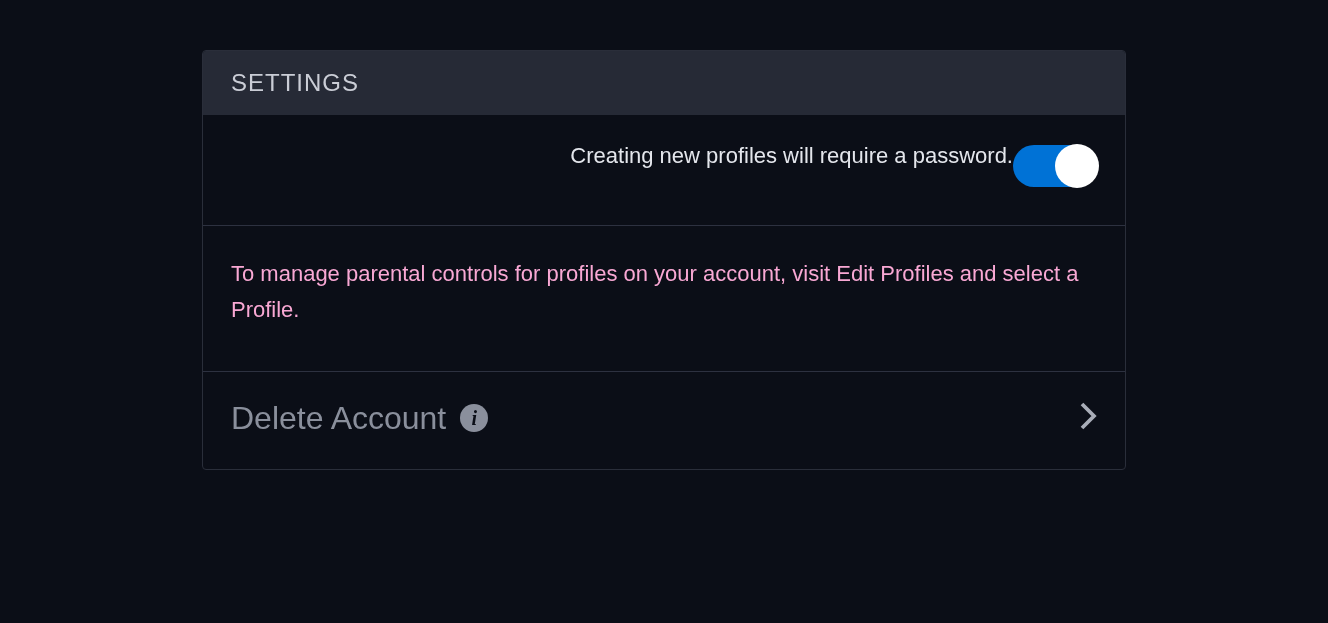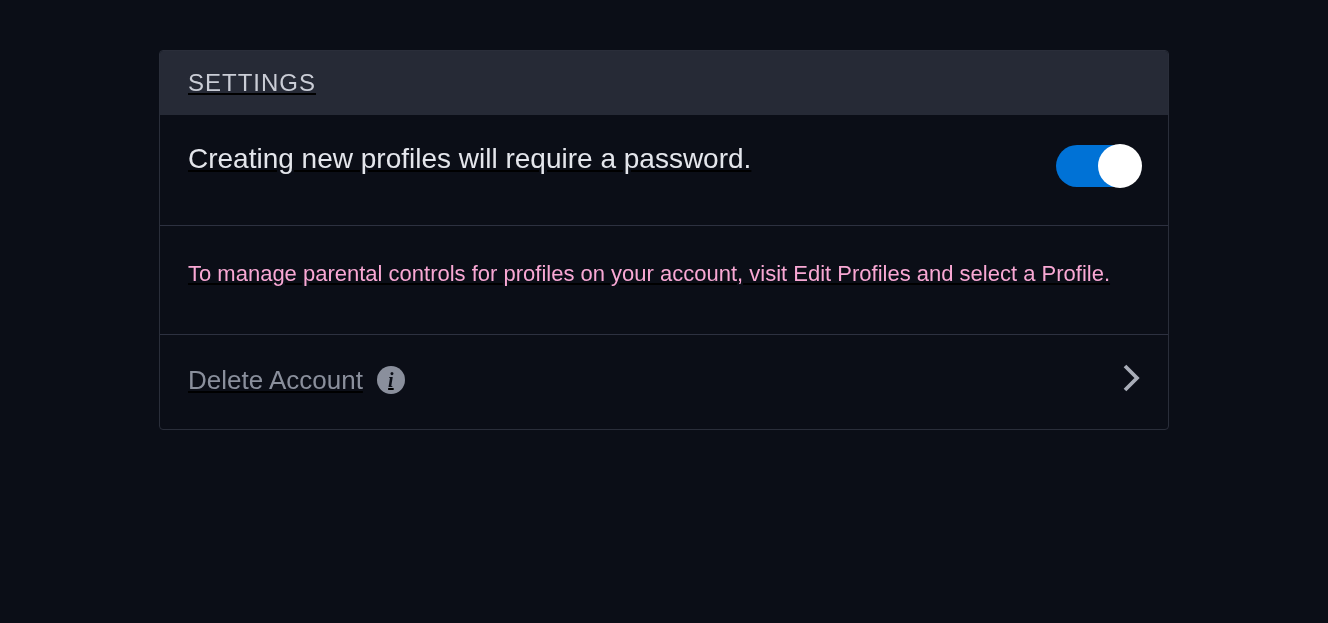--- a/index.html
+++ b/index.html
@@ -13,26 +13,25 @@
       height: 623px;
       background-color: #0b0e17;
       font-family: -apple-system, BlinkMacSystemFont, "Segoe UI", Helvetica, Arial, sans-serif;
       padding: 50px 0;
       display: flex;
       justify-content: center;
       align-items: flex-start;
     }
     
     .settings-panel {
-      width: 1010px;
+      width: 924px;
       background-color: #0b0e17;
       border: 1px solid #2a2e3a;
       border-radius: 4px;
       overflow: hidden;
-      text-decoration: underline;
     }
     
     .panel-header {
       background-color: #262a36;
       padding: 18px 28px;
     }
     
     .panel-header-title {
       color: #cacdd6;
       font-size: 24px;
@@ -54,22 +53,23 @@
     
     .setting-title {
       color: #ffffff;
       font-size: 30px;
       font-weight: 600;
       margin-bottom: 18px;
     }
     
     .setting-description {
       color: #e4e6ec;
-      font-size: 28px;
+      font-size: 22px;
       font-weight: 400;
+      text-align: right;
     }
     
     .toggle-switch {
       width: 84px;
       height: 42px;
       background-color: #0072d6;
       border-radius: 21px;
       position: relative;
       cursor: pointer;
       flex-shrink: 0;
@@ -107,21 +107,21 @@
     }
     
     .delete-left {
       display: flex;
       align-items: center;
       gap: 14px;
     }
     
     .delete-label {
       color: #8a8f9c;
-      font-size: 26px;
+      font-size: 32px;
       font-weight: 400;
     }
     
     .info-icon {
       width: 28px;
       height: 28px;
       background-color: #8a8f9c;
       border-radius: 50%;
       display: flex;
       align-items: center;

